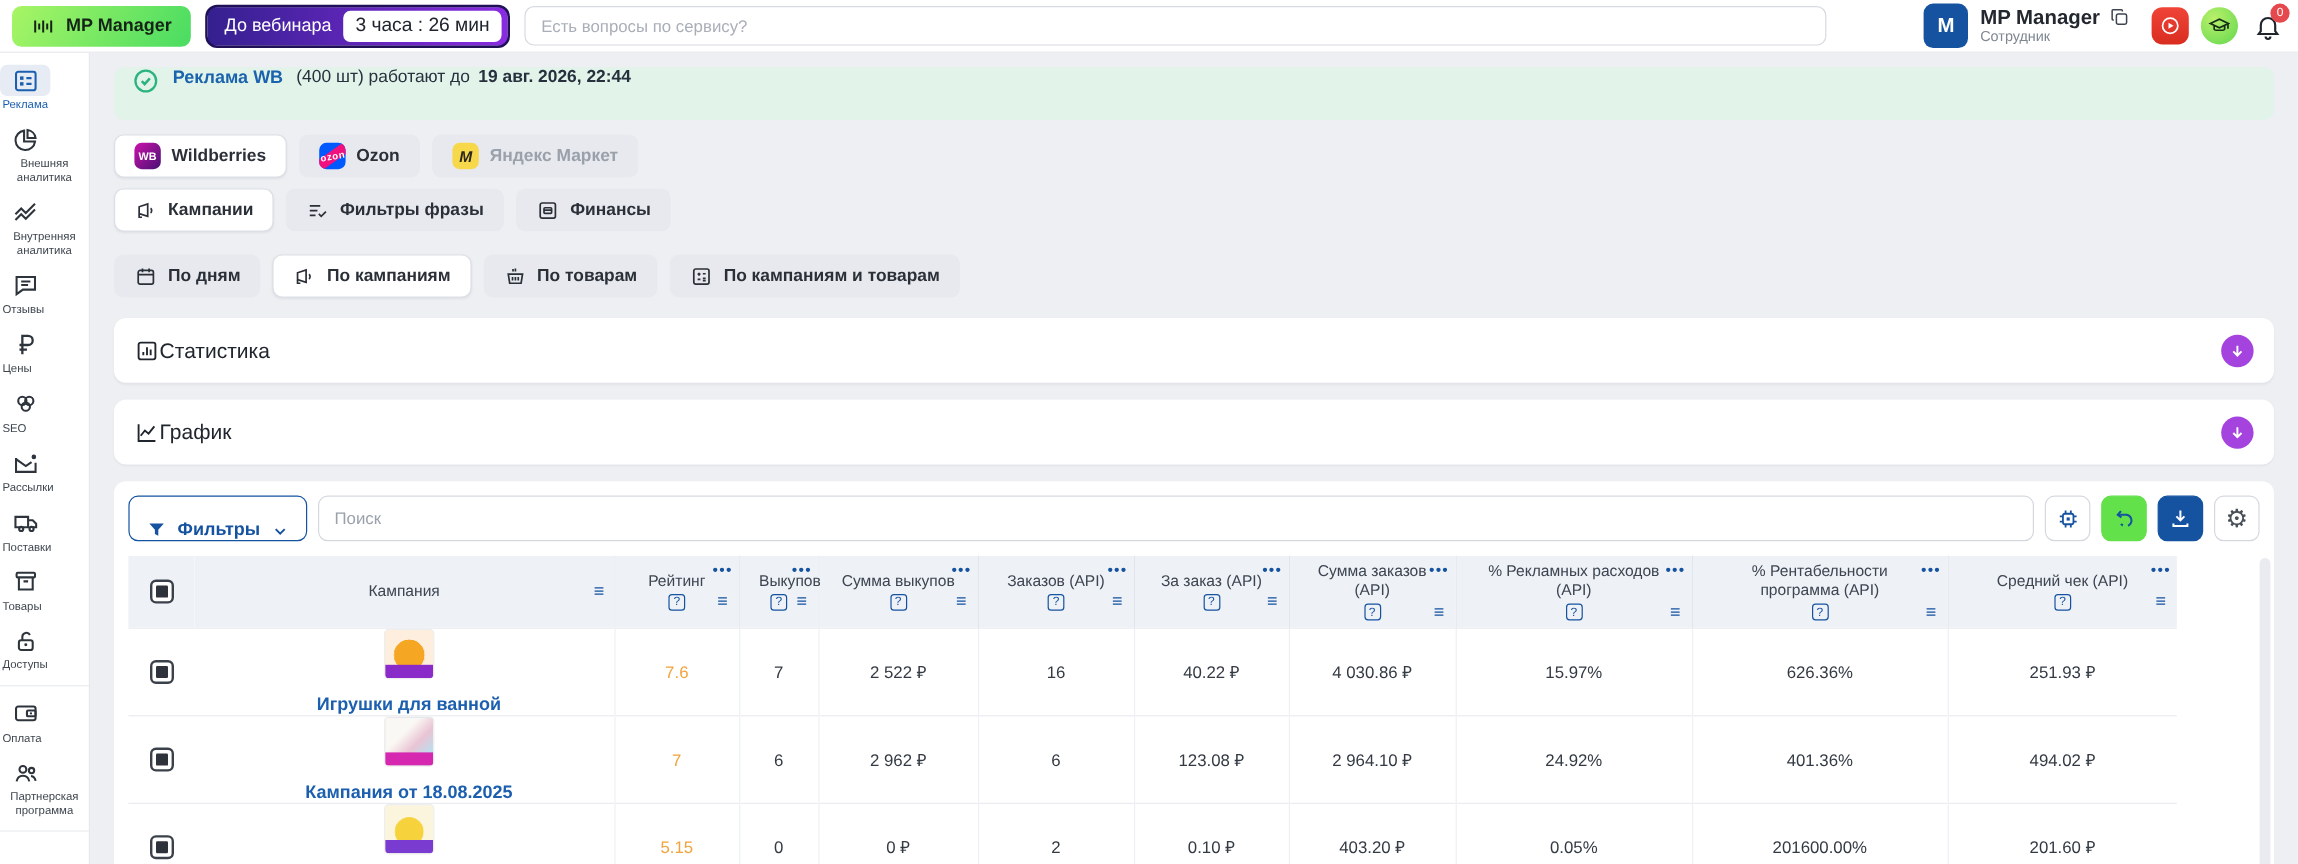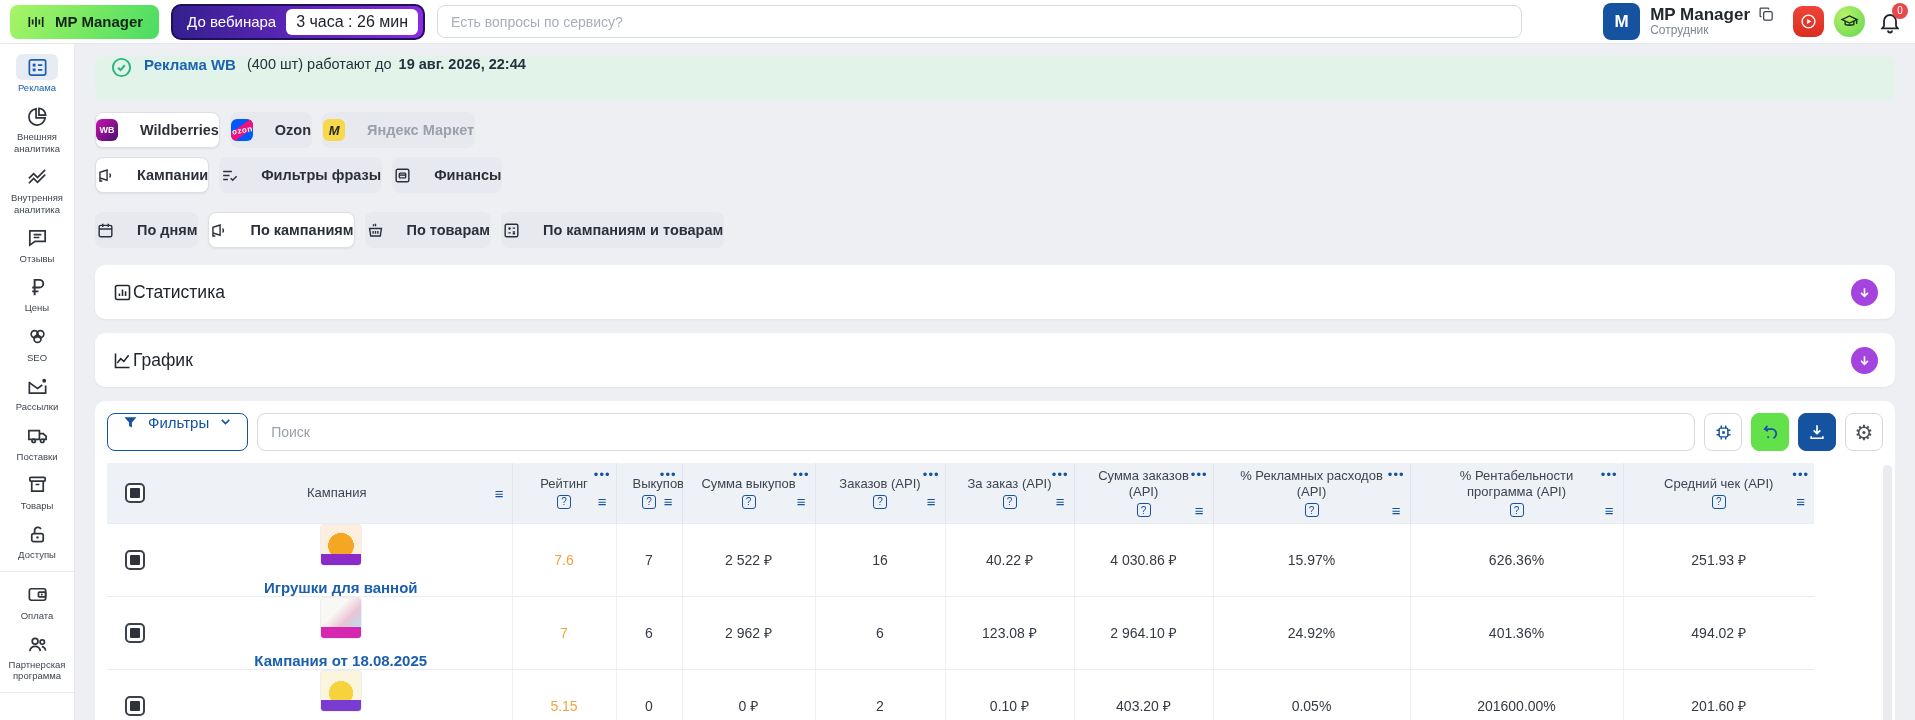--- a/index.html
+++ b/index.html
@@ -34,35 +34,35 @@
     display:flex;align-items:center;justify-content:center;cursor:pointer;margin-left:8px;}
   .edu-btn{width:31px;height:31px;border-radius:50%;background:radial-gradient(circle at 35% 30%,#b9f06a,#62d84e);
     display:flex;align-items:center;justify-content:center;cursor:pointer;}
   .bell-wrap{position:relative;cursor:pointer;width:30px;height:30px;display:flex;align-items:center;justify-content:center;}
   .bell-badge{position:absolute;top:-4px;right:-3px;min-width:16px;height:16px;border-radius:50%;background:#e5484d;
     color:#fff;font-size:10px;display:flex;align-items:center;justify-content:center;padding:0 3px;}
 
   
   .sidebar{position:absolute;top:44px;left:0;width:75px;bottom:0;background:#fff;border-right:1px solid #e7e9ee;
     display:flex;flex-direction:column;align-items:center;padding-top:10px;gap:10px;}
-  .side-item{display:flex;flex-direction:column;align-items:center;gap:2px;width:100%;cursor:pointer;color:#2e343c;}
+  .side-item{display:flex;flex-direction:column;align-items:flex-start;gap:2px;width:100%;cursor:pointer;color:#2e343c;}
   .side-item .ic{width:42px;height:26px;display:flex;align-items:center;justify-content:center;border-radius:6px;}
   .side-item .lbl{font-size:9.5px;color:#3f464f;text-align:center;line-height:1.2;padding:0 2px;}
   .side-item.active{color:#1b5fb0;}
   .side-item.active .ic{background:#e7ecf4;}
   .side-item.active .lbl{color:#1b5fb0;}
   .side-div{width:74px;height:1px;background:#e9ebef;flex:0 0 1px;}
 
   
   .main{position:absolute;top:44px;left:75px;right:0;bottom:0;padding:12px 20px 0 20px;}
   .banner{height:44px;background:#e2f3ea;border-radius:8px;display:flex;gap:11px;
     padding:0 15px;font-size:14.5px;color:#27313d;}
   .banner-link{color:#1b64ad;font-weight:bold;font-size:15px;cursor:pointer;}
   .tab-row{display:flex;gap:10px;margin-top:12px;}
-  .pill{height:36px;border-radius:8px;background:#e7e9ee;display:flex;align-items:center;gap:22px;padding:0 0;
+  .pill{height:36px;border-radius:8px;background:#e7e9ee;display:flex;align-items:center;gap:9px;padding:0 16px;
     font-size:14.5px;color:#2b3038;font-weight:600;border:1px solid transparent;cursor:pointer;white-space:nowrap;}
   .pill.active{background:#fff;border-color:#dcdfe5;box-shadow:0 1px 2px rgba(16,24,40,.07);}
   .pill.disabled{color:#9aa1ab;}
   .mp-logo{width:22px;height:22px;border-radius:6px;display:flex;align-items:center;justify-content:center;
     font-weight:bold;color:#fff;overflow:hidden;position:relative;flex:0 0 22px;}
   .mp-wb{background:linear-gradient(135deg,#cb11ab,#481173);font-size:9px;}
   .mp-ozon{background:#0059ff;font-size:8px;}
   .mp-ozon .oz-stripe{position:absolute;width:30px;height:9px;background:#f1117e;transform:rotate(-35deg);}
   .mp-ozon .oz-txt{position:relative;transform:rotate(-10deg);letter-spacing:.5px;}
   .mp-ym{background:#f7d84b;color:#2a2620;font-size:13px;font-style:italic;}
@@ -74,21 +74,21 @@
   .panel{background:#fff;border-radius:10px;height:54px;display:flex;align-items:center;padding:0 17px;
     margin-top:14px;box-shadow:0 1px 2px rgba(16,24,40,.05);}
   .panel-title{font-size:17.5px;font-weight:normal;color:#21262e;}
   .panel-btn{margin-left:auto;width:27px;height:27px;border-radius:50%;background:#a443de;border:none;
     display:flex;align-items:center;justify-content:center;cursor:pointer;}
 
   
   .table-card{background:#fff;border-radius:10px;margin-top:14px;padding:12px 12px 0 12px;height:400px;position:relative;}
   .toolbar{display:flex;gap:9px;}
   .filters-btn{height:38px;border:1.5px solid #1553a1;color:#1553a1;border-radius:8px;background:#fff;
-    display:flex;align-items:flex-start;gap:9px;padding:0 14px;font-size:15px;font-weight:normal;cursor:pointer;}
+    display:flex;align-items:flex-end;gap:9px;padding:0 14px;font-size:15px;font-weight:bold;cursor:pointer;}
   .t-search{flex:1;height:38px;border:1px solid #d5d9df;border-radius:8px;padding:12px 13px;font-size:14px;
     color:#333;outline:none;font-family:"Liberation Sans",sans-serif;}
   .t-search::placeholder{color:#9aa1ab;}
   .tool-btn{width:38px;height:38px;border-radius:8px;border:1px solid #d5d9df;background:#fff;display:flex;
     align-items:center;justify-content:center;cursor:pointer;flex:0 0 38px;}
   .tool-btn.green{background:#62e14a;border-color:#62e14a;}
   .tool-btn.blue{background:#1553a1;border-color:#1553a1;}
 
   table{width:1707px;border-collapse:collapse;table-layout:fixed;margin-top:12px;}
   thead th{background:#eef1f6;border-left:1px solid #e1e6ed;padding:5px 4px;height:52px;position:relative;

